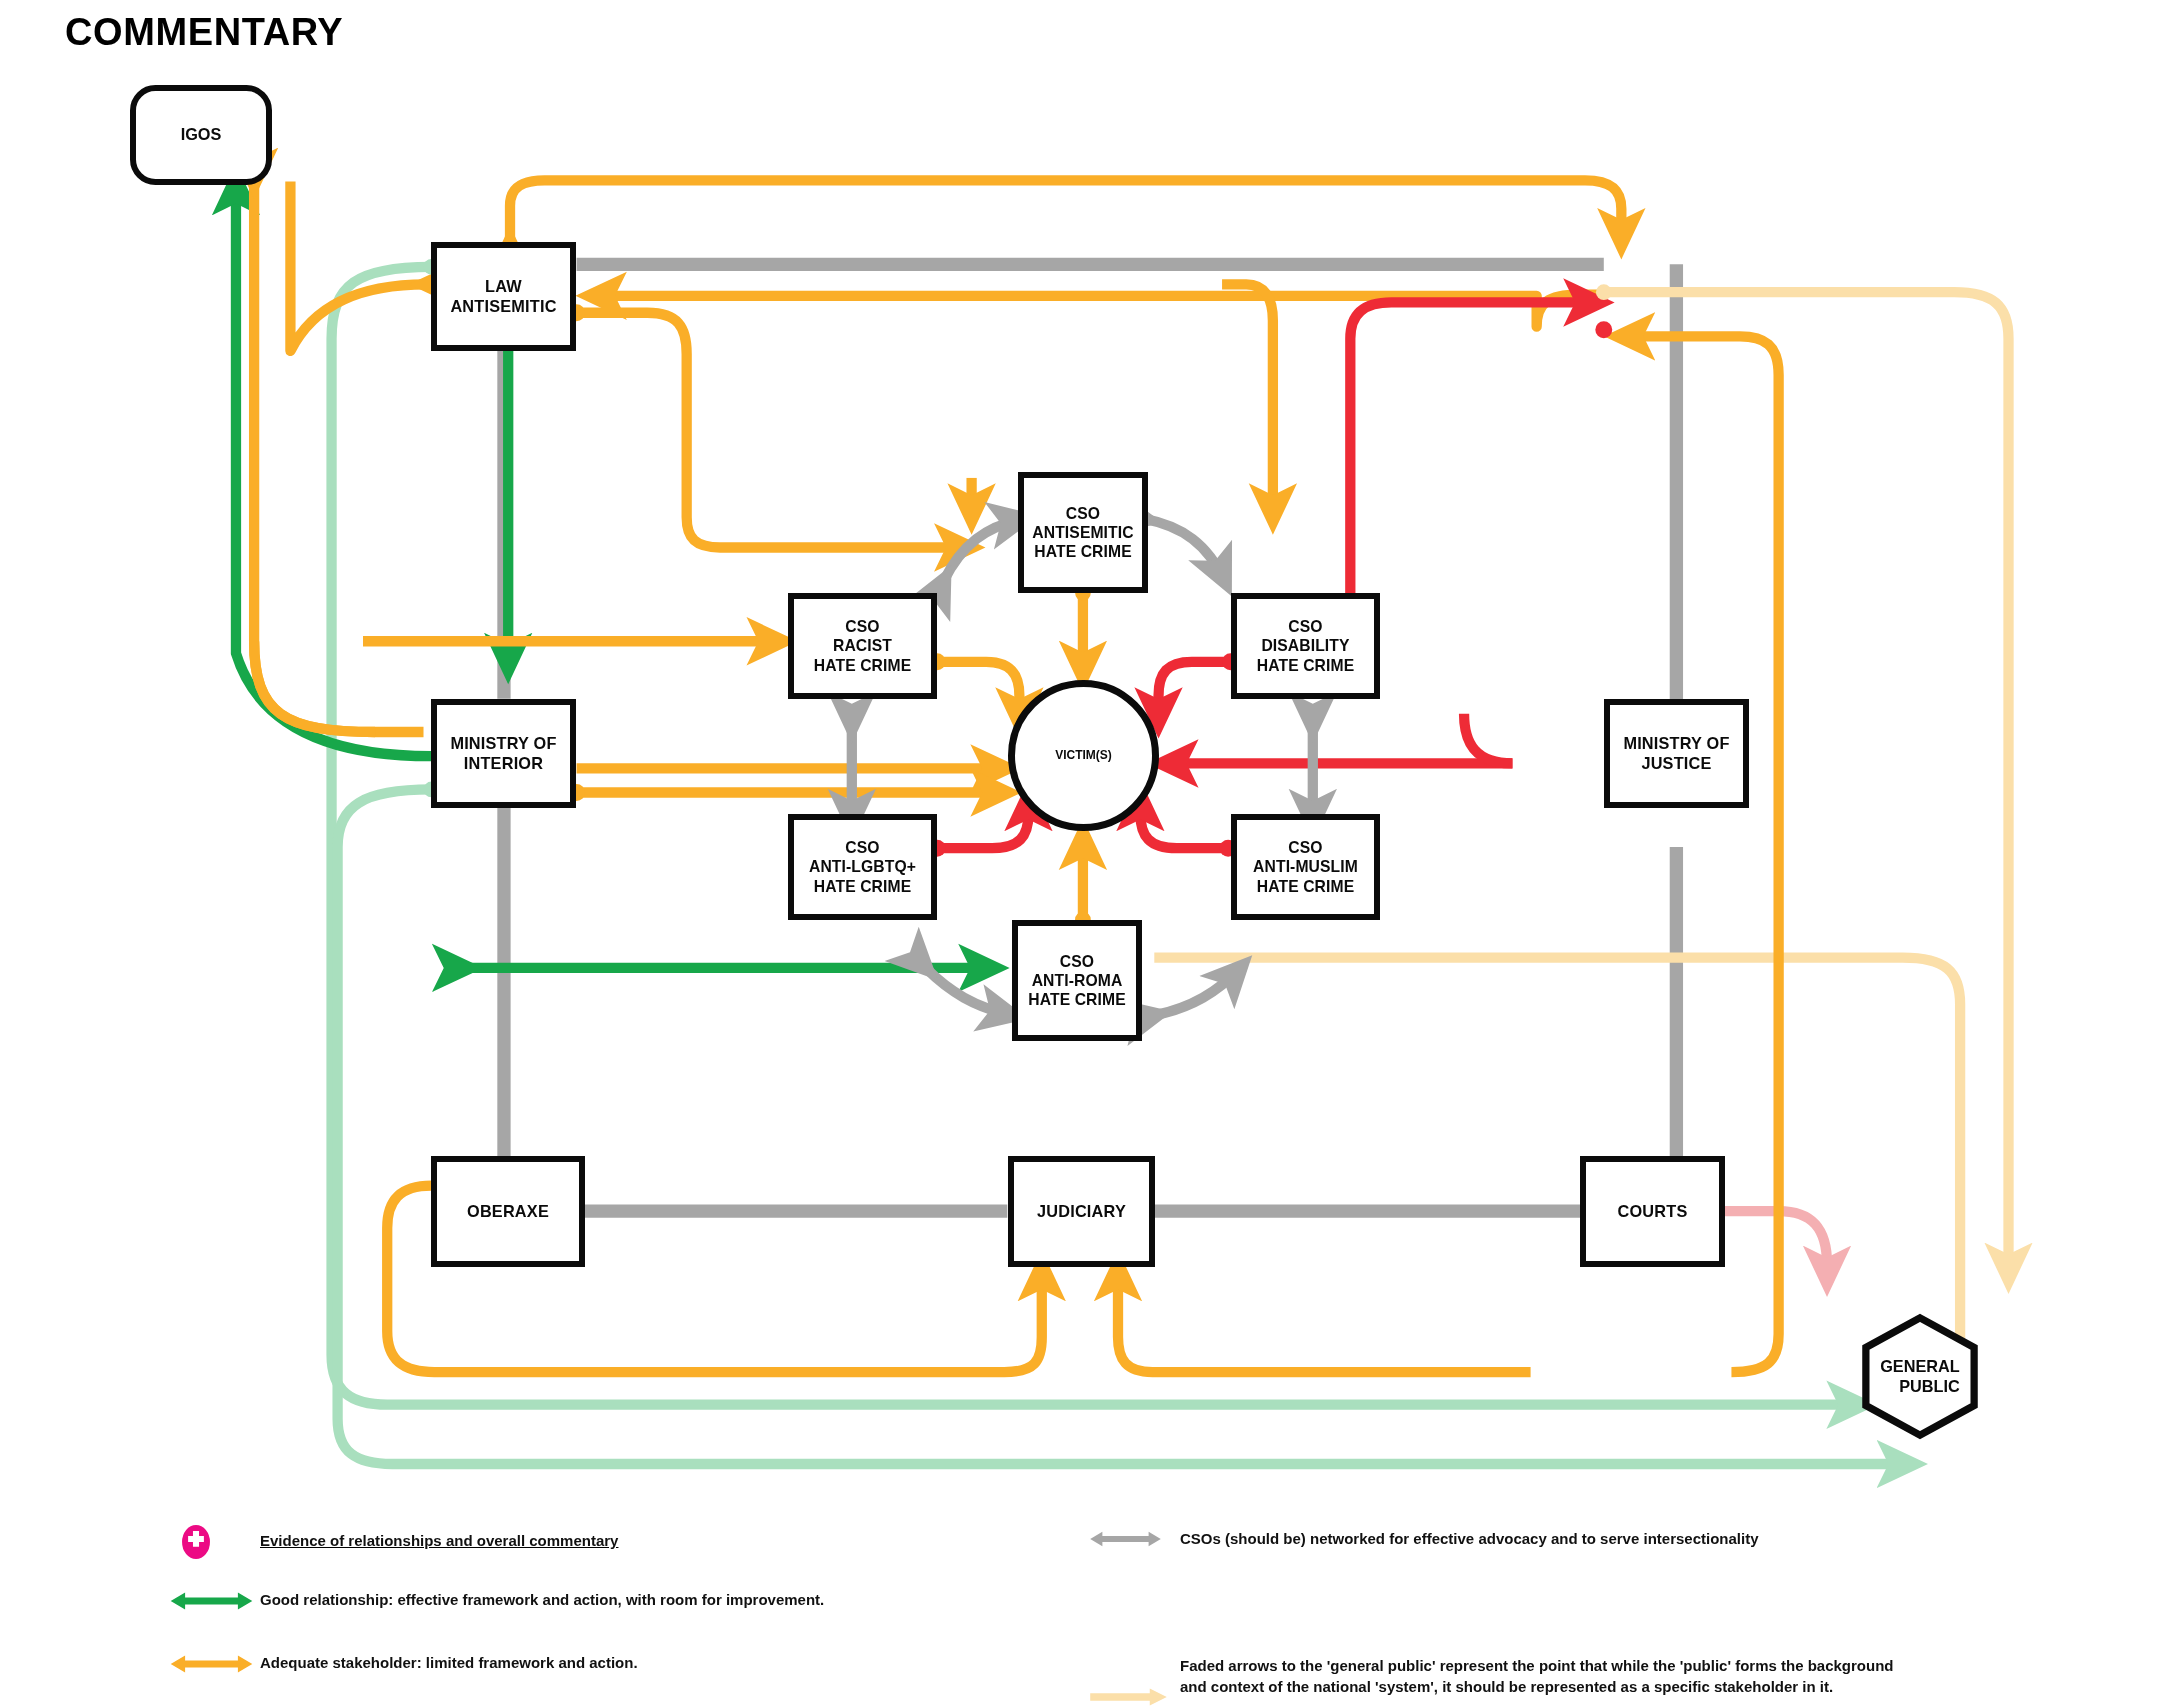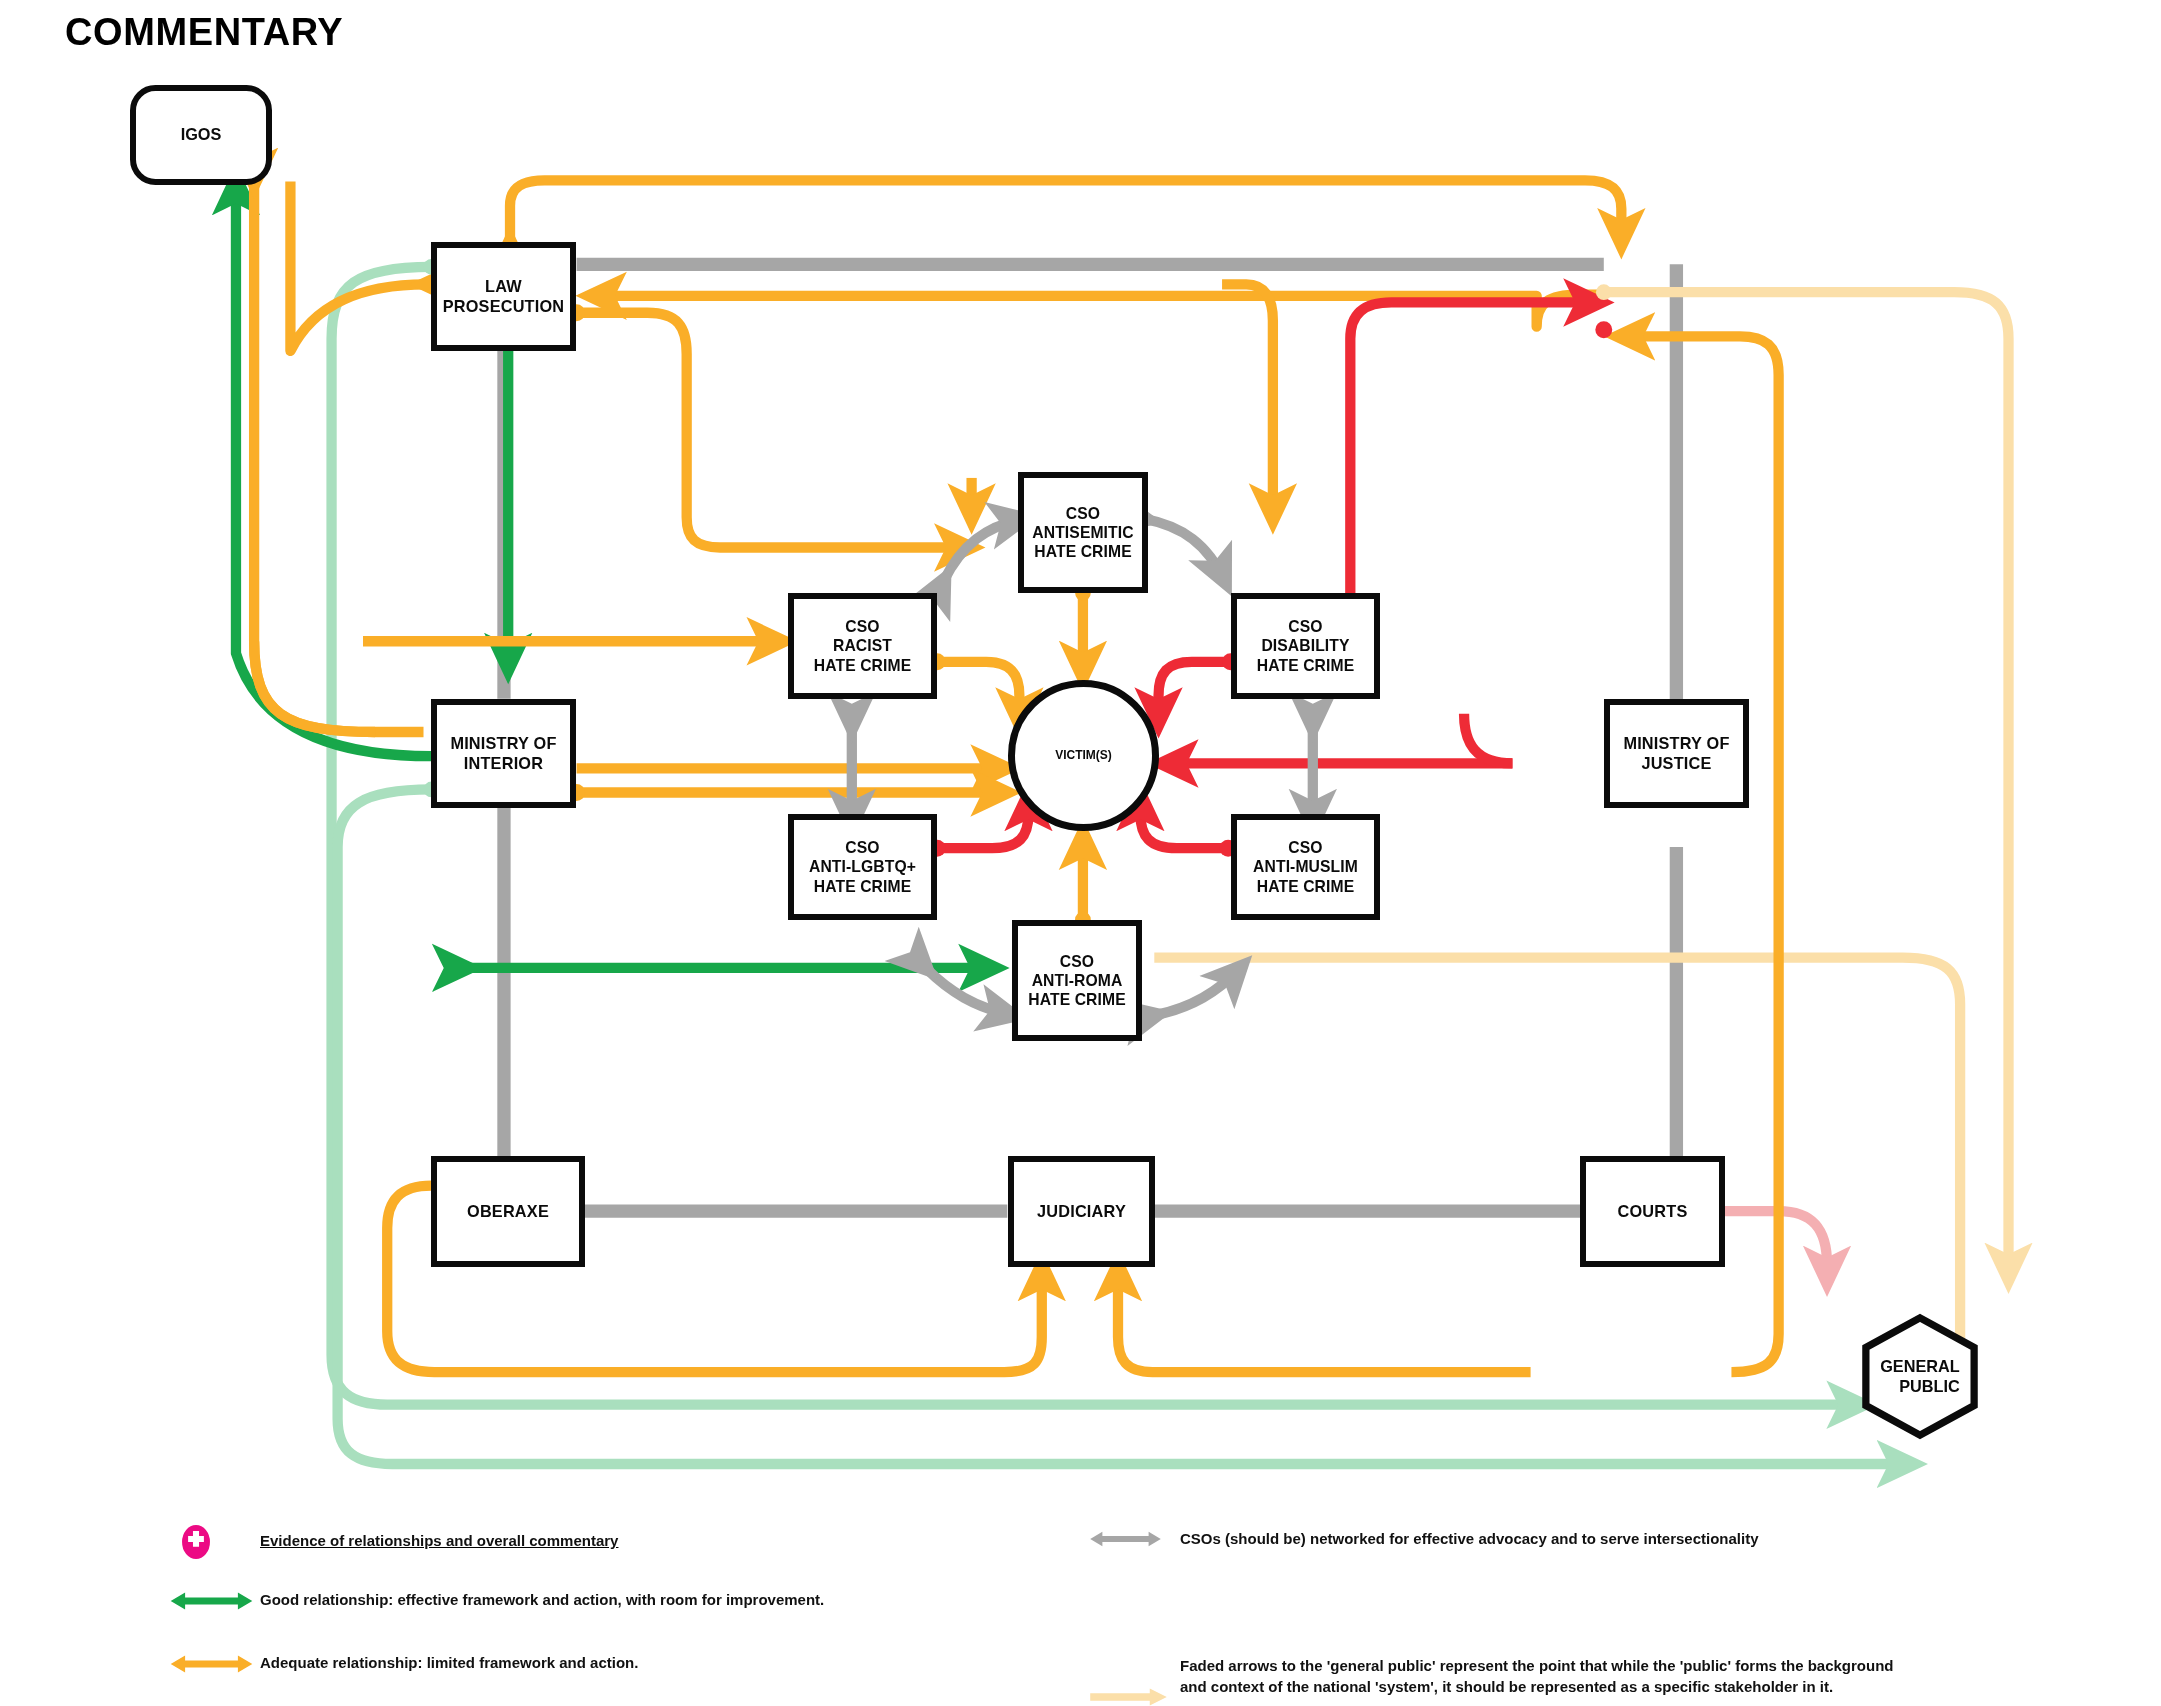--- a/index.html
+++ b/index.html
@@ -190,21 +190,21 @@
       </g>
     </g>
   </svg>
 
   <div class="node igos" style="left:130px;top:85px;width:142px;height:100px;">
     <span>IGOS</span>
   </div>
 
   <div class="node auth" style="left:431px;top:242px;width:145px;height:109px;">
     <span>LAW
-PROSECUTION</span>
+ANTISEMITIC</span>
   </div>
 
 
   <div class="node auth" style="left:431px;top:699px;width:145px;height:109px;">
     <span>MINISTRY OF
 INTERIOR</span>
   </div>
 
   <div class="node auth" style="left:1604px;top:699px;width:145px;height:109px;">
     <span>MINISTRY OF
@@ -291,21 +291,21 @@
       </div>
       <div class="lg-text">Good relationship: effective framework and action, with room for improvement.</div>
     </div>
 
     <div class="lg-row" style="left:169px;top:151px;width:877px;">
       <div class="lg-sym" style="width:91px;">
         <svg width="85" height="24" viewBox="0 0 140 40" style="display:block;">
           <path d="M2,20 L26,6 L26,14 L114,14 L114,6 L138,20 L114,34 L114,26 L26,26 L26,34 Z" fill="#FAAE28"></path>
         </svg>
       </div>
-      <div class="lg-text">Adequate relationship: limited framework and action.</div>
+      <div class="lg-text">Adequate stakeholder: limited framework and action.</div>
     </div>
 
     <div class="lg-row" style="left:1089px;top:27px;width:1029px;">
       <div class="lg-sym" style="width:91px;">
         <svg width="73" height="22" viewBox="0 0 120 36" style="display:block;">
           <path d="M2,18 L22,6 L22,13 L98,13 L98,6 L118,18 L98,30 L98,23 L22,23 L22,30 Z" fill="#A6A6A6"></path>
         </svg>
       </div>
       <div class="lg-text">CSOs (should be) networked for effective advocacy and to serve intersectionality</div>
     </div>

